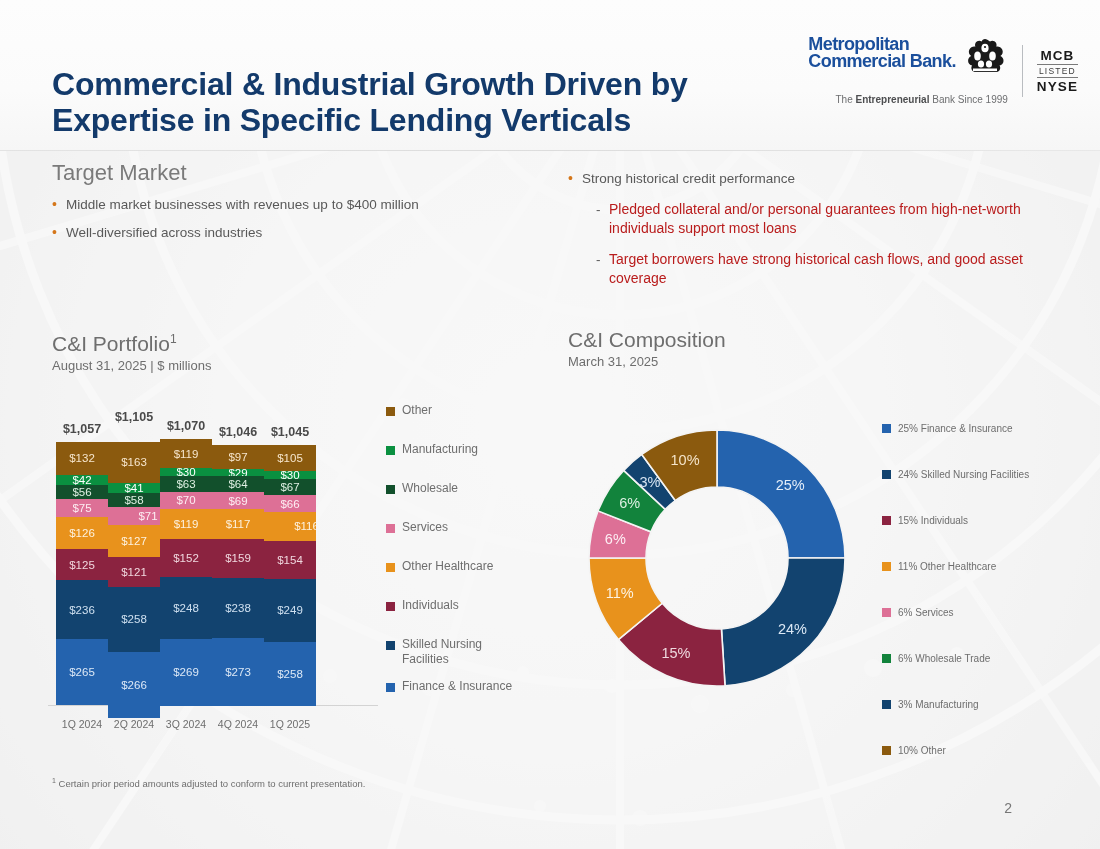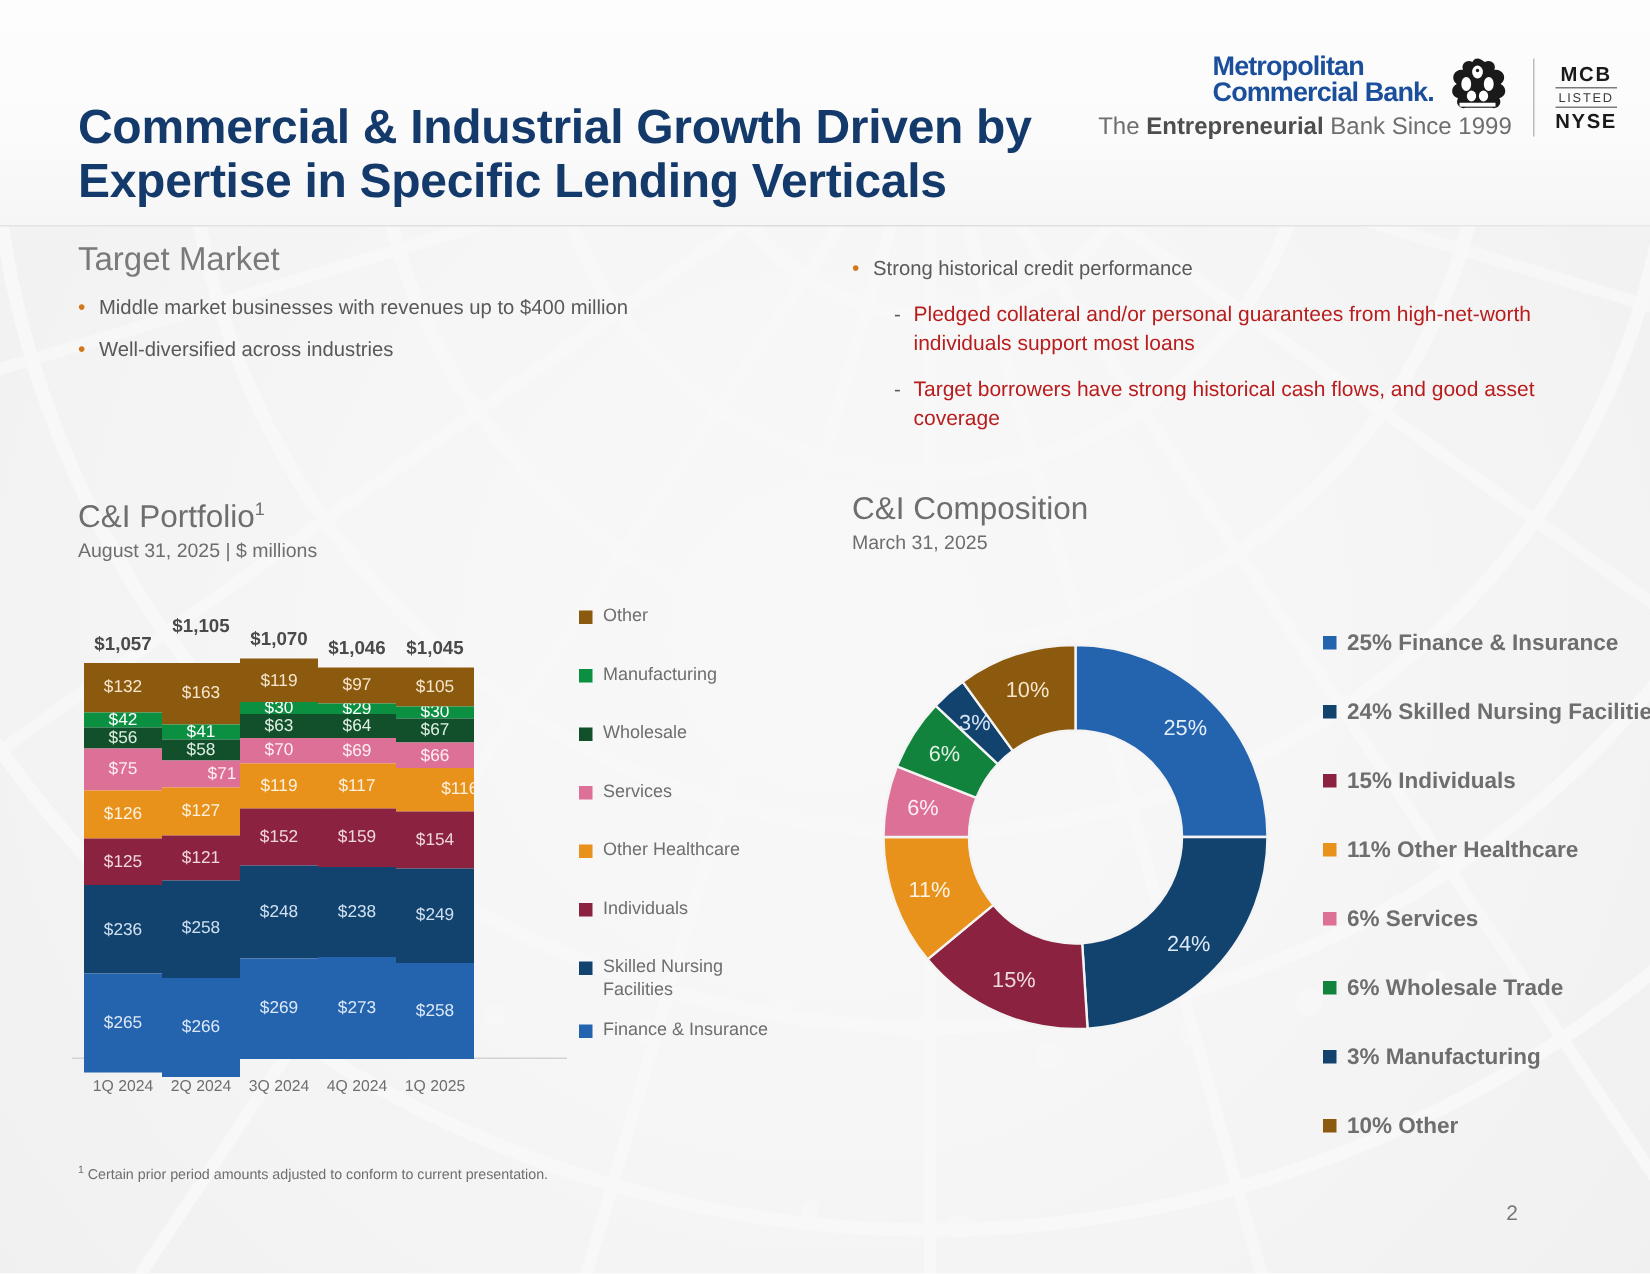--- a/index.html
+++ b/index.html
@@ -44,21 +44,21 @@
   
   #logo-block { position: absolute; right: 22px; top: 36px; display: flex; align-items: center; }
   #logo-left { text-align: right; padding-right: 14px; }
   .logo-word-row { display: flex; align-items: flex-start; justify-content: flex-end; }
   .logo-words { text-align: left; }
   #logo-name1, #logo-name2 {
     color: #1b4f9c; font-weight: bold; letter-spacing: -0.6px; line-height: 17px;
   }
   #logo-name1 { font-size: 18px; }
   #logo-name2 { font-size: 18px; }
-  #logo-tag { font-size: 16px; color: #6d6e70; margin-top: 2px; white-space: nowrap; }
+  #logo-tag { font-size: 10px; color: #6d6e70; margin-top: 20px; white-space: nowrap; }
   #logo-tag b { color: #4d4e50; }
   #eagle-mark { width: 46px; height: 38px; margin-left: 6px; }
   #logo-divider { width: 1px; height: 52px; background: #b9bcc0; }
   #logo-right { padding-left: 14px; text-align: center; color: #1a1a1a; }
   #ticker-mcb { font-size: 13.5px; font-weight: bold; letter-spacing: 1.1px; }
   #ticker-listed {
     font-size: 8.5px; letter-spacing: 1.2px; color: #3a3a3a;
     border-top: 1px solid #7a7a7a; border-bottom: 1px solid #7a7a7a;
     padding: 1px 0; margin: 1px 0;
   }
@@ -113,21 +113,21 @@
 
   
   #donut-wrap { position: absolute; left: 583px; top: 424px; width: 268px; height: 268px; }
   #donut-wrap svg { display: block; }
   .donut-pct { font-size: 14.5px; font-family: "Liberation Sans", sans-serif; }
 
   
   #donut-legend { position: absolute; left: 882px; top: 421px; width: 210px; }
   .dlegend-item { display: flex; align-items: flex-start; margin-bottom: 31px; }
   .dlegend-item .swatch { margin-top: 3px; }
-  .dlegend-label { font-size: 15px; line-height: 15px; color: #6e6e6e; white-space: nowrap; font-weight: bold; }
+  .dlegend-label { font-size: 10px; line-height: 15px; color: #6e6e6e; white-space: nowrap; }
 
   
   #footnote {
     position: absolute; left: 52px; top: 777px;
     font-size: 9.5px; color: #6e6e6e;
   }
   #footnote sup { font-size: 7px; vertical-align: super; }
   #page-number {
     position: absolute; right: 88px; top: 800px;
     font-size: 14px; color: #777777;
@@ -269,21 +269,21 @@
         <div class="bar-stack" style="height: 264.011px;">
           <div class="seg" style="height: 32.9701px; background: rgb(139, 90, 14);">
             <span style="color: rgb(247, 230, 205);">$132</span>
           </div>
           <div class="seg" style="height: 10.4905px; background: rgb(10, 144, 64);">
             <span style="color: rgb(255, 255, 255);">$42</span>
           </div>
           <div class="seg" style="height: 13.9873px; background: rgb(18, 80, 44);">
             <span style="color: rgb(223, 240, 227);">$56</span>
           </div>
-          <div class="seg" style="height: 28px; background: rgb(221, 112, 150);">
+          <div class="seg" style="height: 18px; background: rgb(221, 112, 150);">
             <span style="color: rgb(253, 238, 243);">$75</span>
           </div>
           <div class="seg" style="height: 31.4715px; background: rgb(232, 146, 28);">
             <span style="color: rgb(253, 242, 223);">$126</span>
           </div>
           <div class="seg" style="height: 31.2217px; background: rgb(139, 35, 64);">
             <span style="color: rgb(240, 215, 222);">$125</span>
           </div>
           <div class="seg" style="height: 58.9466px; background: rgb(18, 67, 111);">
             <span style="color: rgb(207, 224, 240);">$236</span>

